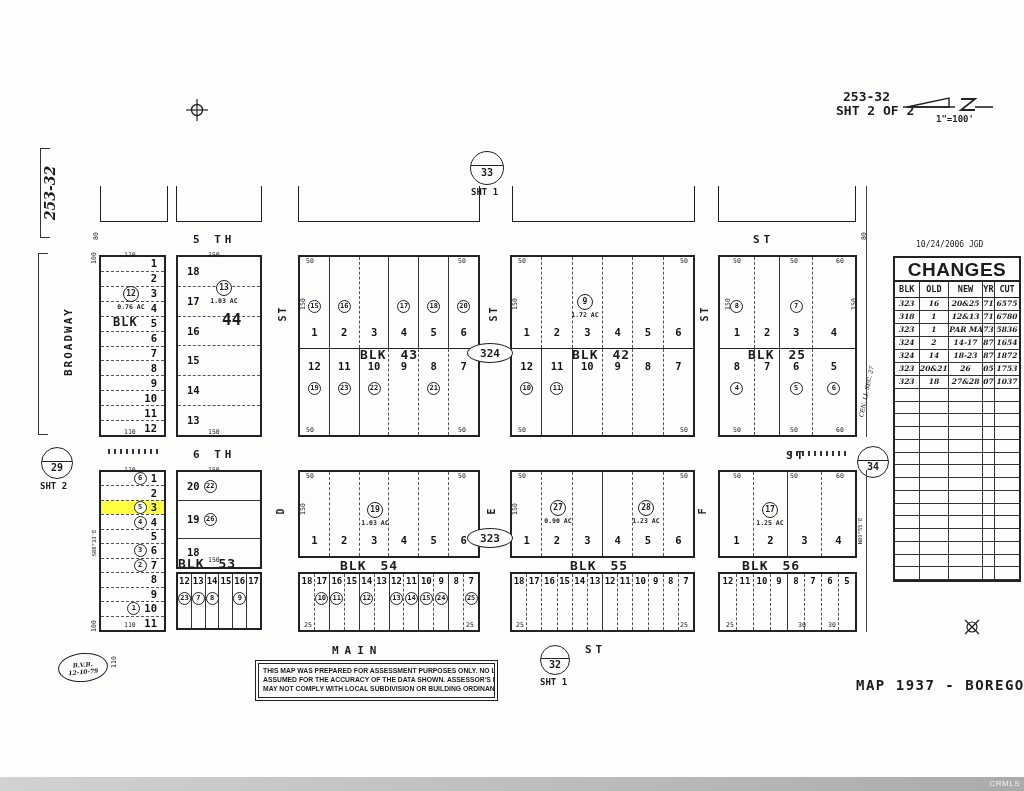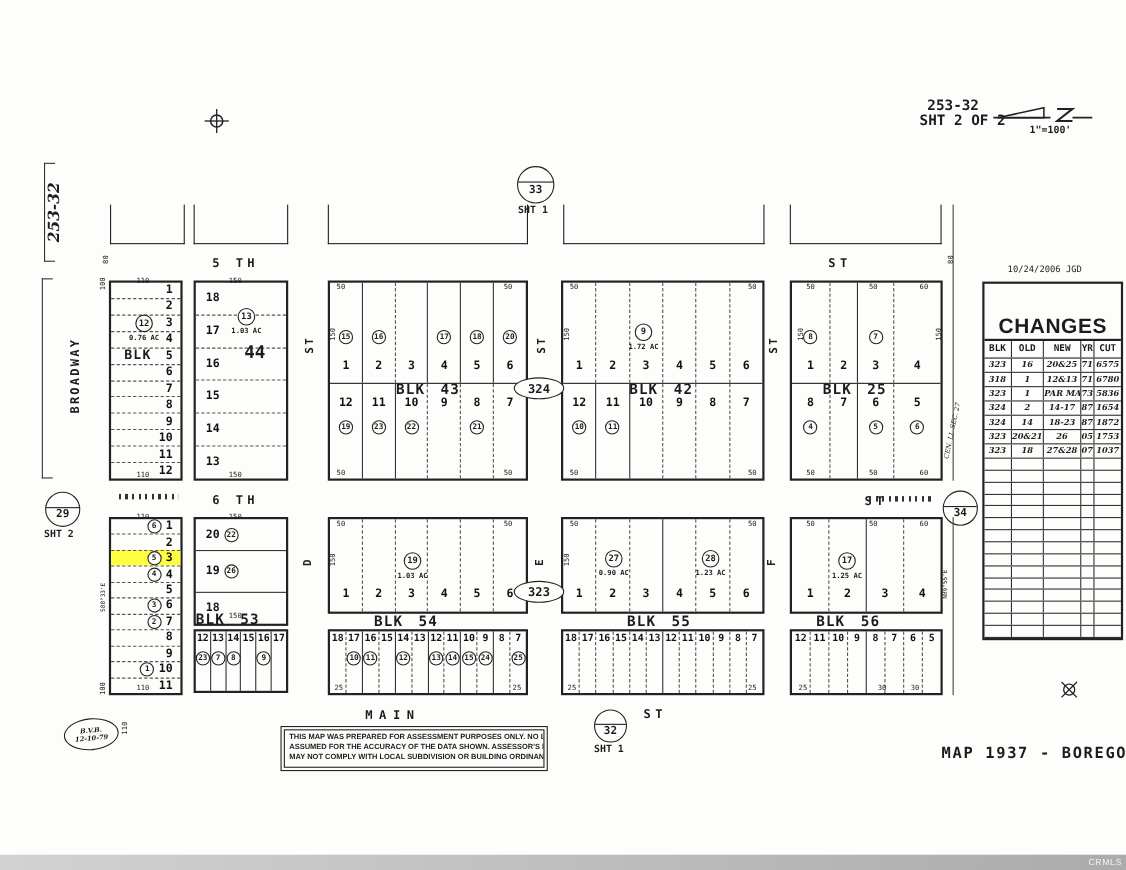--- a/index.html
+++ b/index.html
@@ -56,21 +56,21 @@
 
   
   .stub { position:absolute; border-left: 1.5px solid #222; border-right: 1.5px solid #222; border-bottom: 1.5px solid #222; }
   .hatch { position:absolute; height: 5px; background: repeating-linear-gradient(90deg,#333 0 2px,transparent 2px 6px); }
   .boundary { position:absolute; width: 1px; background:#444; }
   .bracket { position:absolute; border-left: 1.2px solid #333; border-top: 1.2px solid #333; border-bottom: 1.2px solid #333; width: 10px; }
   .hand { font-family: "DejaVu Serif", serif; font-style: italic; }
 
   
   #changes { position:absolute; left: 893px; top: 256px; width: 128px; height: 326px; border: 2px solid #222; background:#fdfdfb; display:flex; flex-direction:column; }
-  #changes .title { height: 24px; border-bottom: 2px solid #222; text-align:center; font-size: 19px; font-weight:bold; font-family:"Liberation Sans",sans-serif; letter-spacing: 0.5px; line-height: 23px; margin-top: 28px; }
+  #changes .title { height: 24px; border-bottom: 2px solid #222; text-align:center; font-size: 19px; font-weight:bold; font-family:"Liberation Sans",sans-serif; letter-spacing: 0.5px; line-height: 23px; }
   .crow { display:flex; flex: 0 0 13px; border-bottom: 1px solid #333; }
   .crow.hdr { flex: 0 0 16px; border-bottom: 1.5px solid #222; font-weight: bold; }
   .crow.blank { flex: 1 1 auto; }
   .crow > span { display:block; overflow:hidden; text-align:center; font-size: 8px; line-height: 12px; border-left: 1px solid #333; white-space:nowrap; }
   .crow > span:first-child { border-left: none; }
   .crow.hdr > span { font-size: 8.5px; line-height: 15px; }
   .crow.data > span { font-family: "DejaVu Serif", serif; font-style: italic; font-size: 7.5px; font-weight: bold; }
   .c0 { width: 19%; } .c1 { width: 24%; } .c2 { width: 27%; } .c3 { width: 10%; } .c4 { width: 20%; }
 
   

